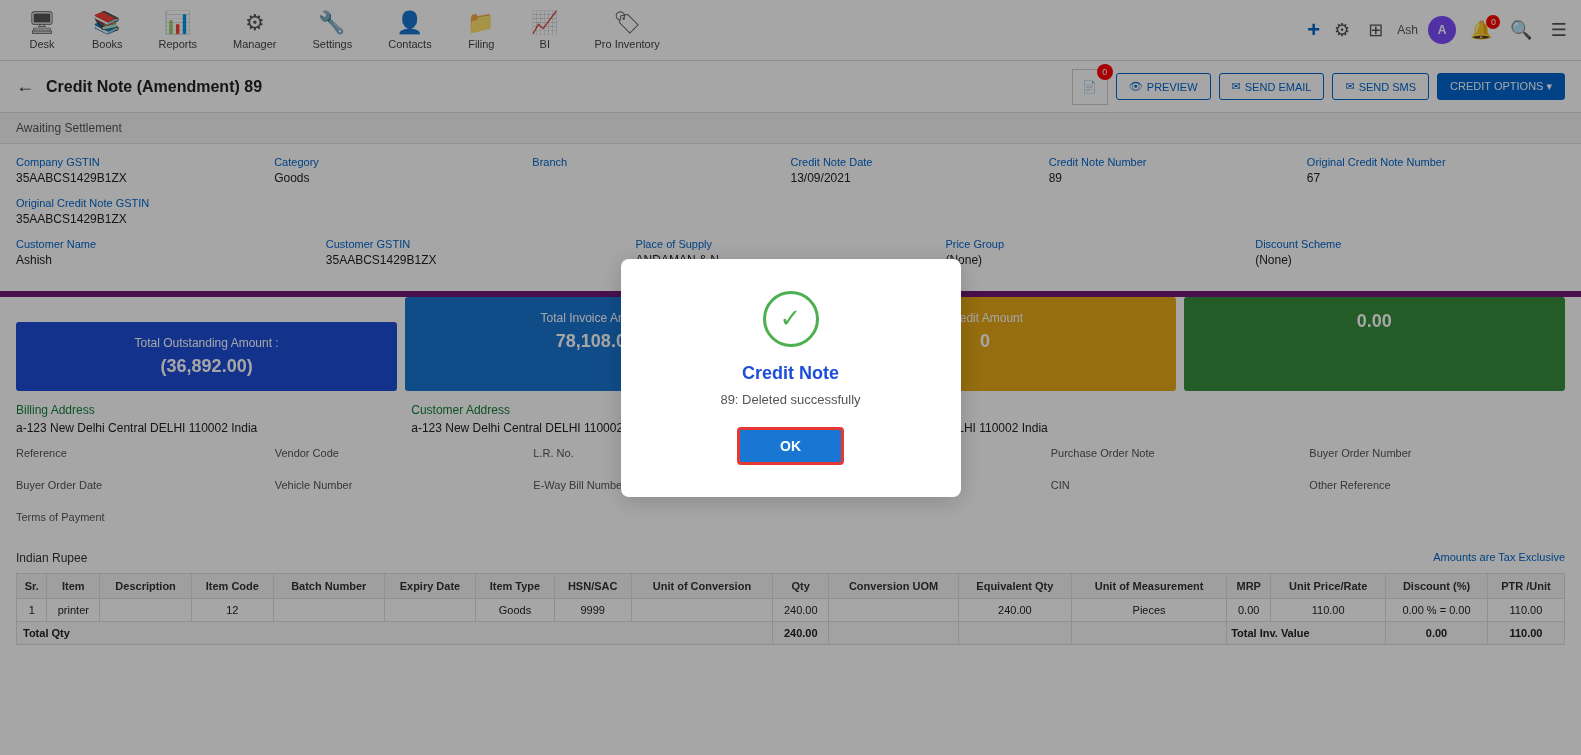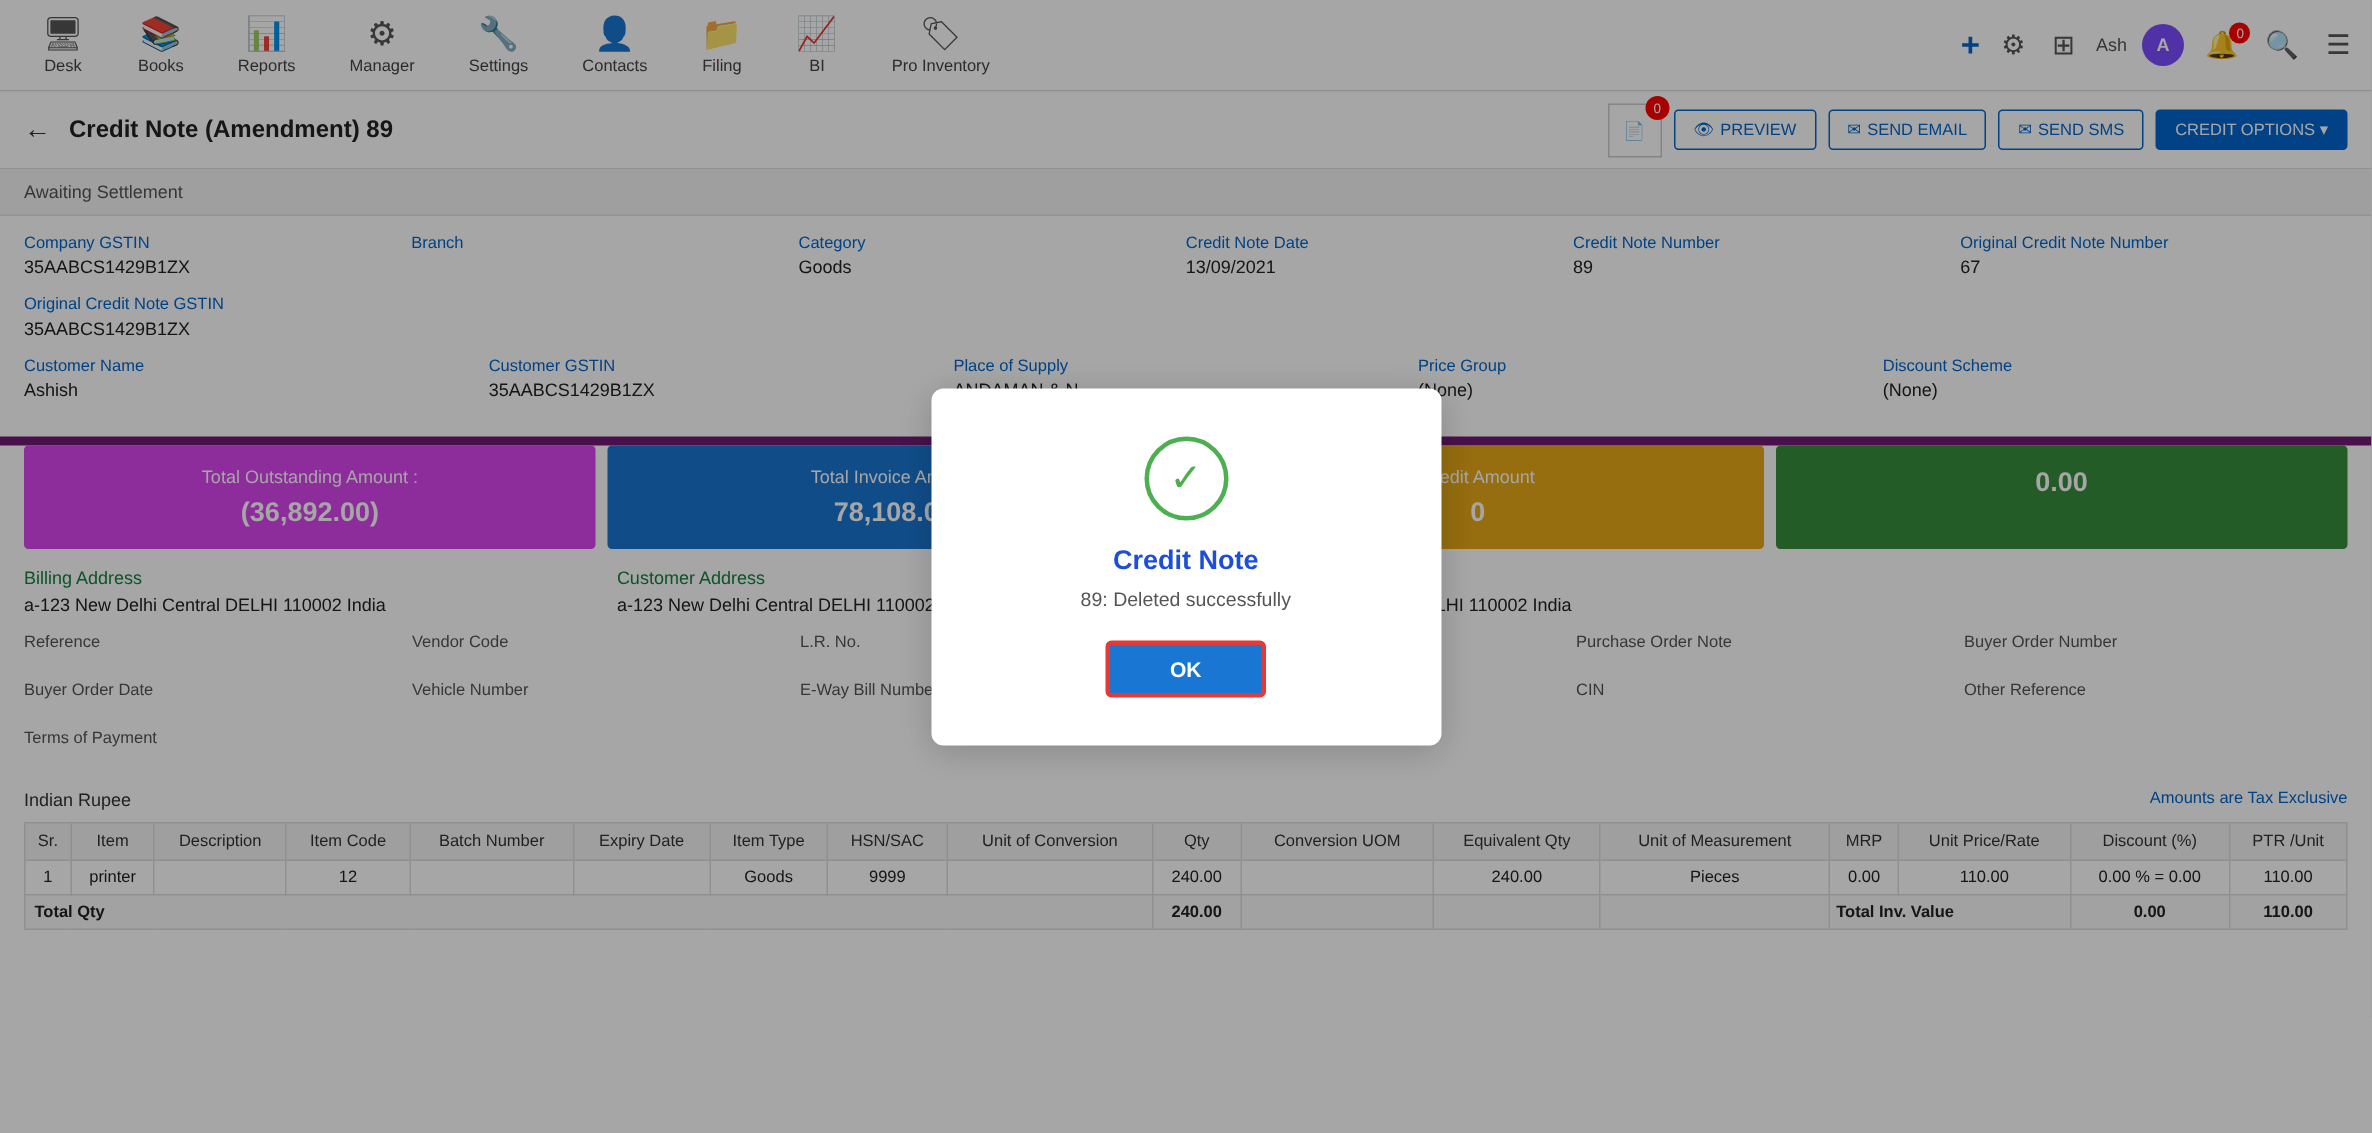--- a/index.html
+++ b/index.html
@@ -172,21 +172,21 @@
       flex: 1;
       padding: 14px 16px;
       text-align: center;
       color: #fff;
       border-radius: 3px;
       margin-right: 8px;
     }
     .summary-box:last-child { margin-right: 0; }
     .summary-box-label { font-size: 12px; margin-bottom: 6px; }
     .summary-box-value { font-size: 18px; font-weight: bold; }
-    .box-blue { background: #d946ef; }
+    .box-blue { background: #1d4ed8; margin-top: 25px; }
     .box-blue2 { background: #1976d2; }
     .box-gold { background: #e6a817; }
     .box-green { background: #388e3c; }
 
     
     .address-row {
       display: flex;
       padding: 0 16px 12px 16px;
       gap: 16px;
     }
@@ -230,21 +230,21 @@
       width: 100%;
       border-collapse: collapse;
       font-size: 11px;
     }
     th {
       background: #f5f5f5;
       border: 1px solid #ddd;
       padding: 6px 4px;
       text-align: center;
       color: #333;
-      font-weight: normal;
+      font-weight: bold;
     }
     td {
       border: 1px solid #ddd;
       padding: 5px 4px;
       text-align: center;
       color: #222;
     }
     .total-row td { background: #f9f9f9; font-weight: bold; }
 
     
@@ -389,26 +389,26 @@
     <span>Awaiting Settlement</span>
   </div>
 
   <div class="form-section">
     <div class="form-row">
       <div class="form-field">
         <div class="form-field-label">Company GSTIN</div>
         <div class="form-field-value">35AABCS1429B1ZX</div>
       </div>
       <div class="form-field">
+        <div class="form-field-label">Category</div>
+        <div class="form-field-value">Goods</div>
+      </div>
+      <div class="form-field">
         <div class="form-field-label">Branch</div>
         <div class="form-field-value"></div>
-      </div>
-      <div class="form-field">
-        <div class="form-field-label">Category</div>
-        <div class="form-field-value">Goods</div>
       </div>
       <div class="form-field">
         <div class="form-field-label">Credit Note Date</div>
         <div class="form-field-value">13/09/2021</div>
       </div>
       <div class="form-field">
         <div class="form-field-label">Credit Note Number</div>
         <div class="form-field-value">89</div>
       </div>
       <div class="form-field">

